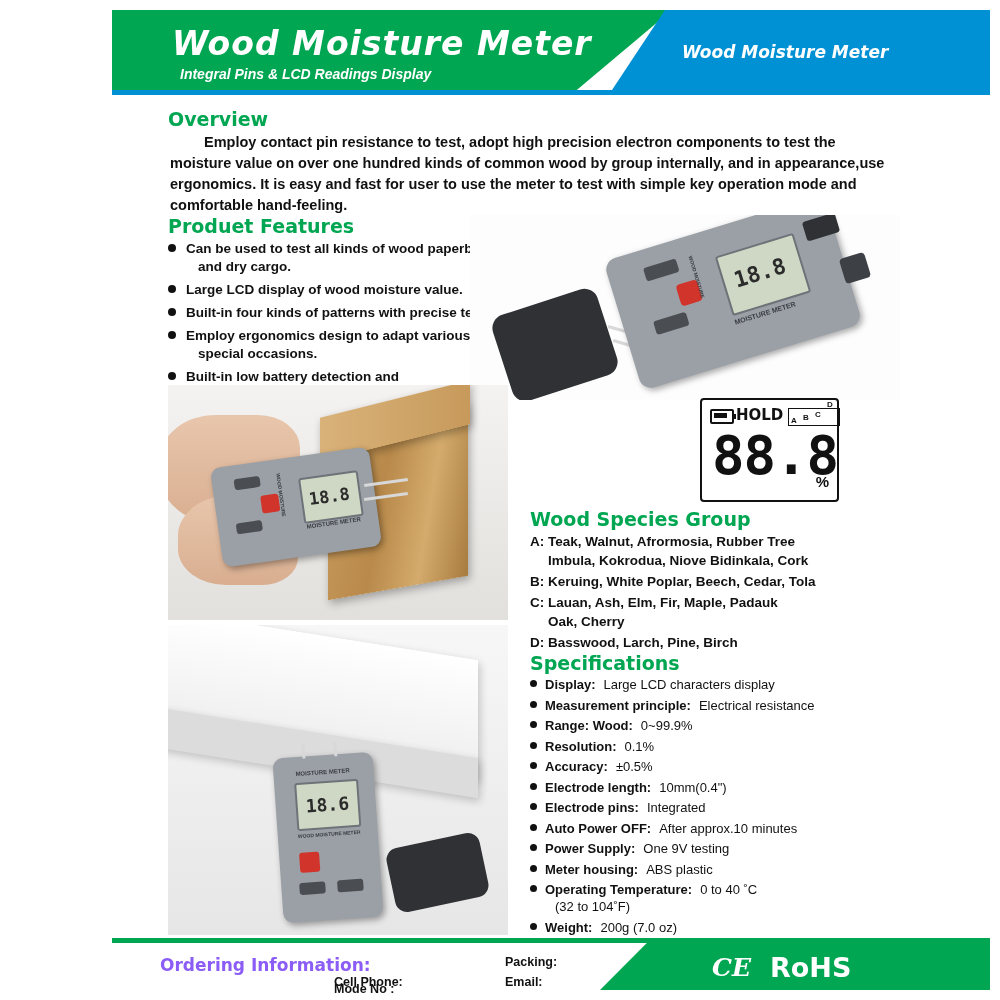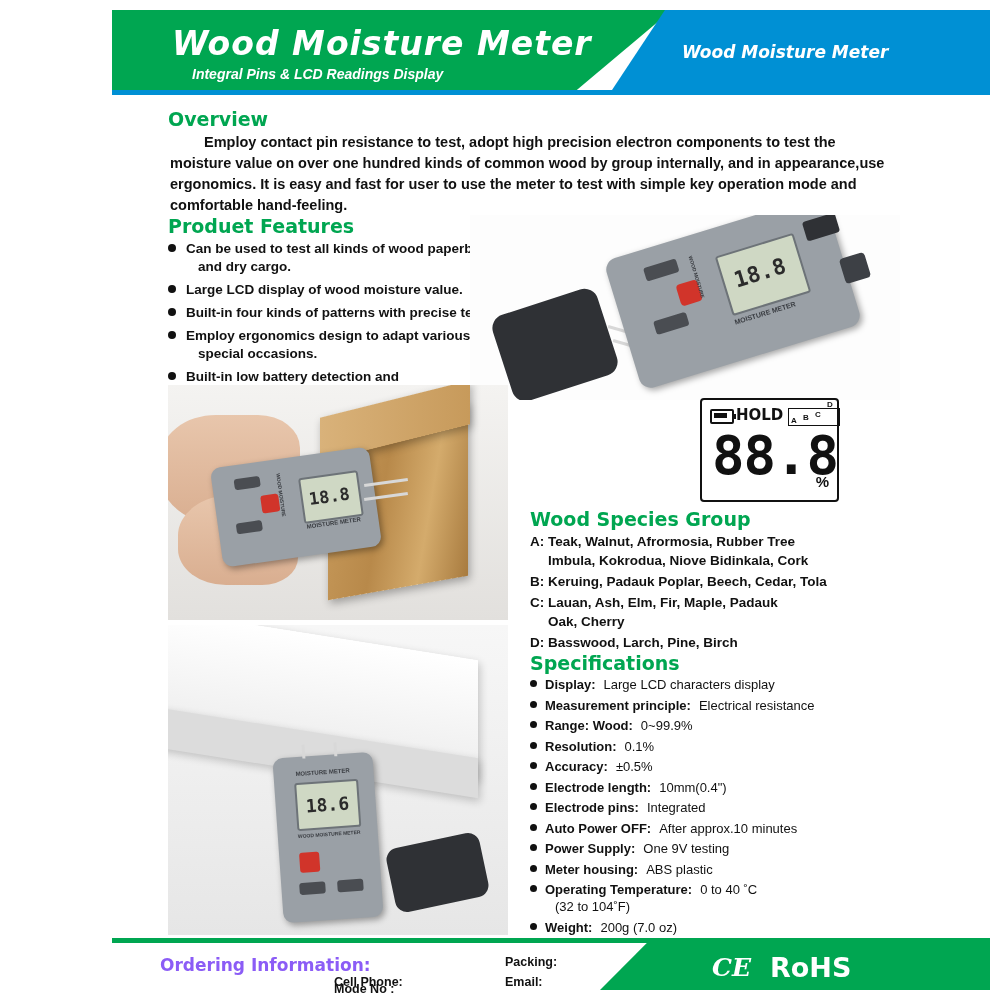--- a/index.html
+++ b/index.html
@@ -28,21 +28,21 @@
     background:#0090d4;
     clip-path:polygon(14% 0, 100% 0, 100% 100%, 0 100%);
   }
   .header-title{
     position:absolute;left:60px;top:14px;
     font-size:33px;font-style:italic;font-weight:bold;color:#fff;
     letter-spacing:1px;
     font-family:"DejaVu Sans", sans-serif;
   }
   .header-sub{
-    position:absolute;left:80px;top:56px;
+    position:absolute;left:68px;top:56px;
     font-size:14px;font-style:italic;font-weight:bold;color:#fff;text-align:center;
   }
   .header-right{
     position:absolute;left:570px;top:32px;
     font-size:17px;font-weight:bold;font-style:italic;color:#fff;
     font-family:"DejaVu Sans", sans-serif;
   }
   .header-rule{
     position:absolute;left:112px;top:90px;width:878px;height:5px;background:#0090d4;
   }
@@ -314,21 +314,21 @@
 
   <div class="sec-h" id="species-h">Wood Species Group</div>
   <div id="species-list">
     <div class="sp-row">
       <span class="k">A:</span>
       <span>Teak,  Walnut,  Afrormosia,   Rubber Tree</span>
       <span class="sp-cont">Imbula,  Kokrodua,  Niove Bidinkala,   Cork</span>
     </div>
     <div class="sp-row">
       <span class="k">B:</span>
-      <span>Keruing,  Padauk Poplar,  Beech,  Cedar,  Tola</span>
+      <span>Keruing,  White Poplar,  Beech,  Cedar,  Tola</span>
     </div>
     <div class="sp-row">
       <span class="k">C:</span>
       <span>Lauan,   Ash,   Elm,   Fir,   Maple,   Padauk</span>
       <span class="sp-cont">Oak,    Cherry</span>
     </div>
     <div class="sp-row">
       <span class="k">D:</span>
       <span>Basswood,  Larch,  Pine,  Birch</span>
     </div>

